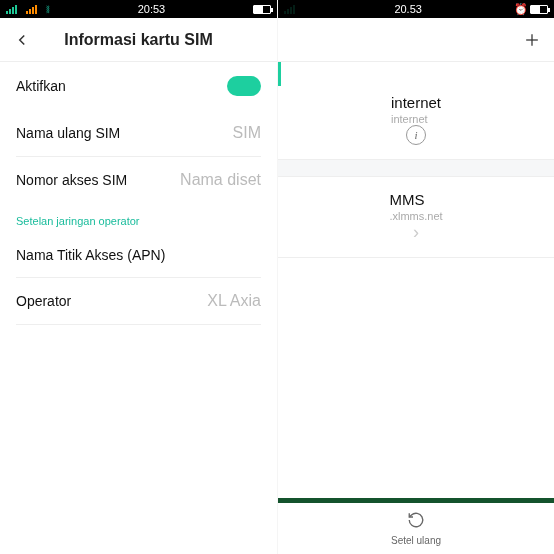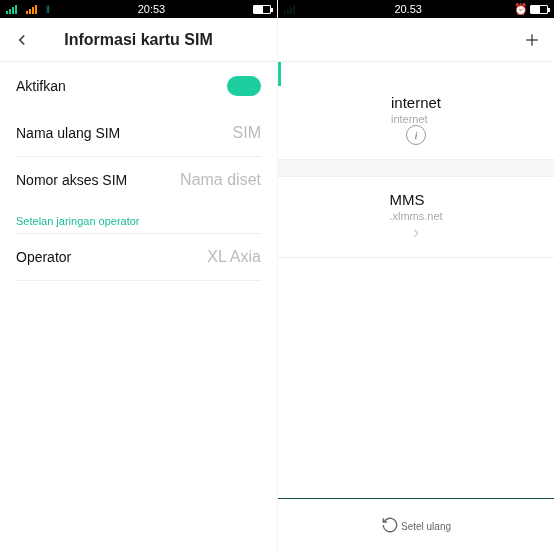--- a/index.html
+++ b/index.html
@@ -45,21 +45,21 @@
   
   .apn-row { padding: 14px 16px; display:flex; align-items:center; justify-content:space-between; background:#fff;flex-direction:column; }
   .apn-row .txt .t { font-size:15px; color:#111; }
   .apn-row .txt .s { font-size:11px; color:#aaa; margin-top:2px; }
   .info-circ { width:20px; height:20px; border:1px solid #999; border-radius:50%; display:flex; align-items:center; justify-content:center; font-size:11px; color:#666; font-style:italic; font-family:Georgia,serif;}
   .chev { color:#ccc; font-size:18px;}
 
   .edge-bar { position:absolute; left:0; top:62px; width:3px; height:24px; background:#1dcf9f;}
 
   
-  .footer { height: 56px; border-top: 1px solid #14532d; display:flex; flex-direction:row; align-items:center; justify-content:center; gap:2px;}
+  .footer { height: 56px; border-top: 5px solid #14532d; display:flex; flex-direction:column; align-items:center; justify-content:center; gap:2px;}
   .footer .ic { color:#666; }
   .footer .lbl { font-size:10px; color:#666; }
 </style>
 </head>
 <body>
 
 <div class="screen">
   <div class="status-bar">
     <div class="sb-left">
       <span class="sig green">
@@ -104,20 +104,23 @@
     <span class="val">SIM</span>
   </div>
   <div class="sep"></div>
   <div class="row">
     <span class="title">Nomor akses SIM</span>
     <span class="val">Nama diset</span>
   </div>
 
   <div class="section-label">Setelan jaringan operator</div>
 
+  <div class="row">
+    <span class="title">Nama Titik Akses (APN)</span>
+  </div>
   <div class="sep"></div>
   <div class="row">
     <span class="title">Operator</span>
     <span class="val">XL Axia</span>
   </div>
   <div class="sep"></div>
   <div class="fill"></div>
 </div>
 
 <div class="screen">

